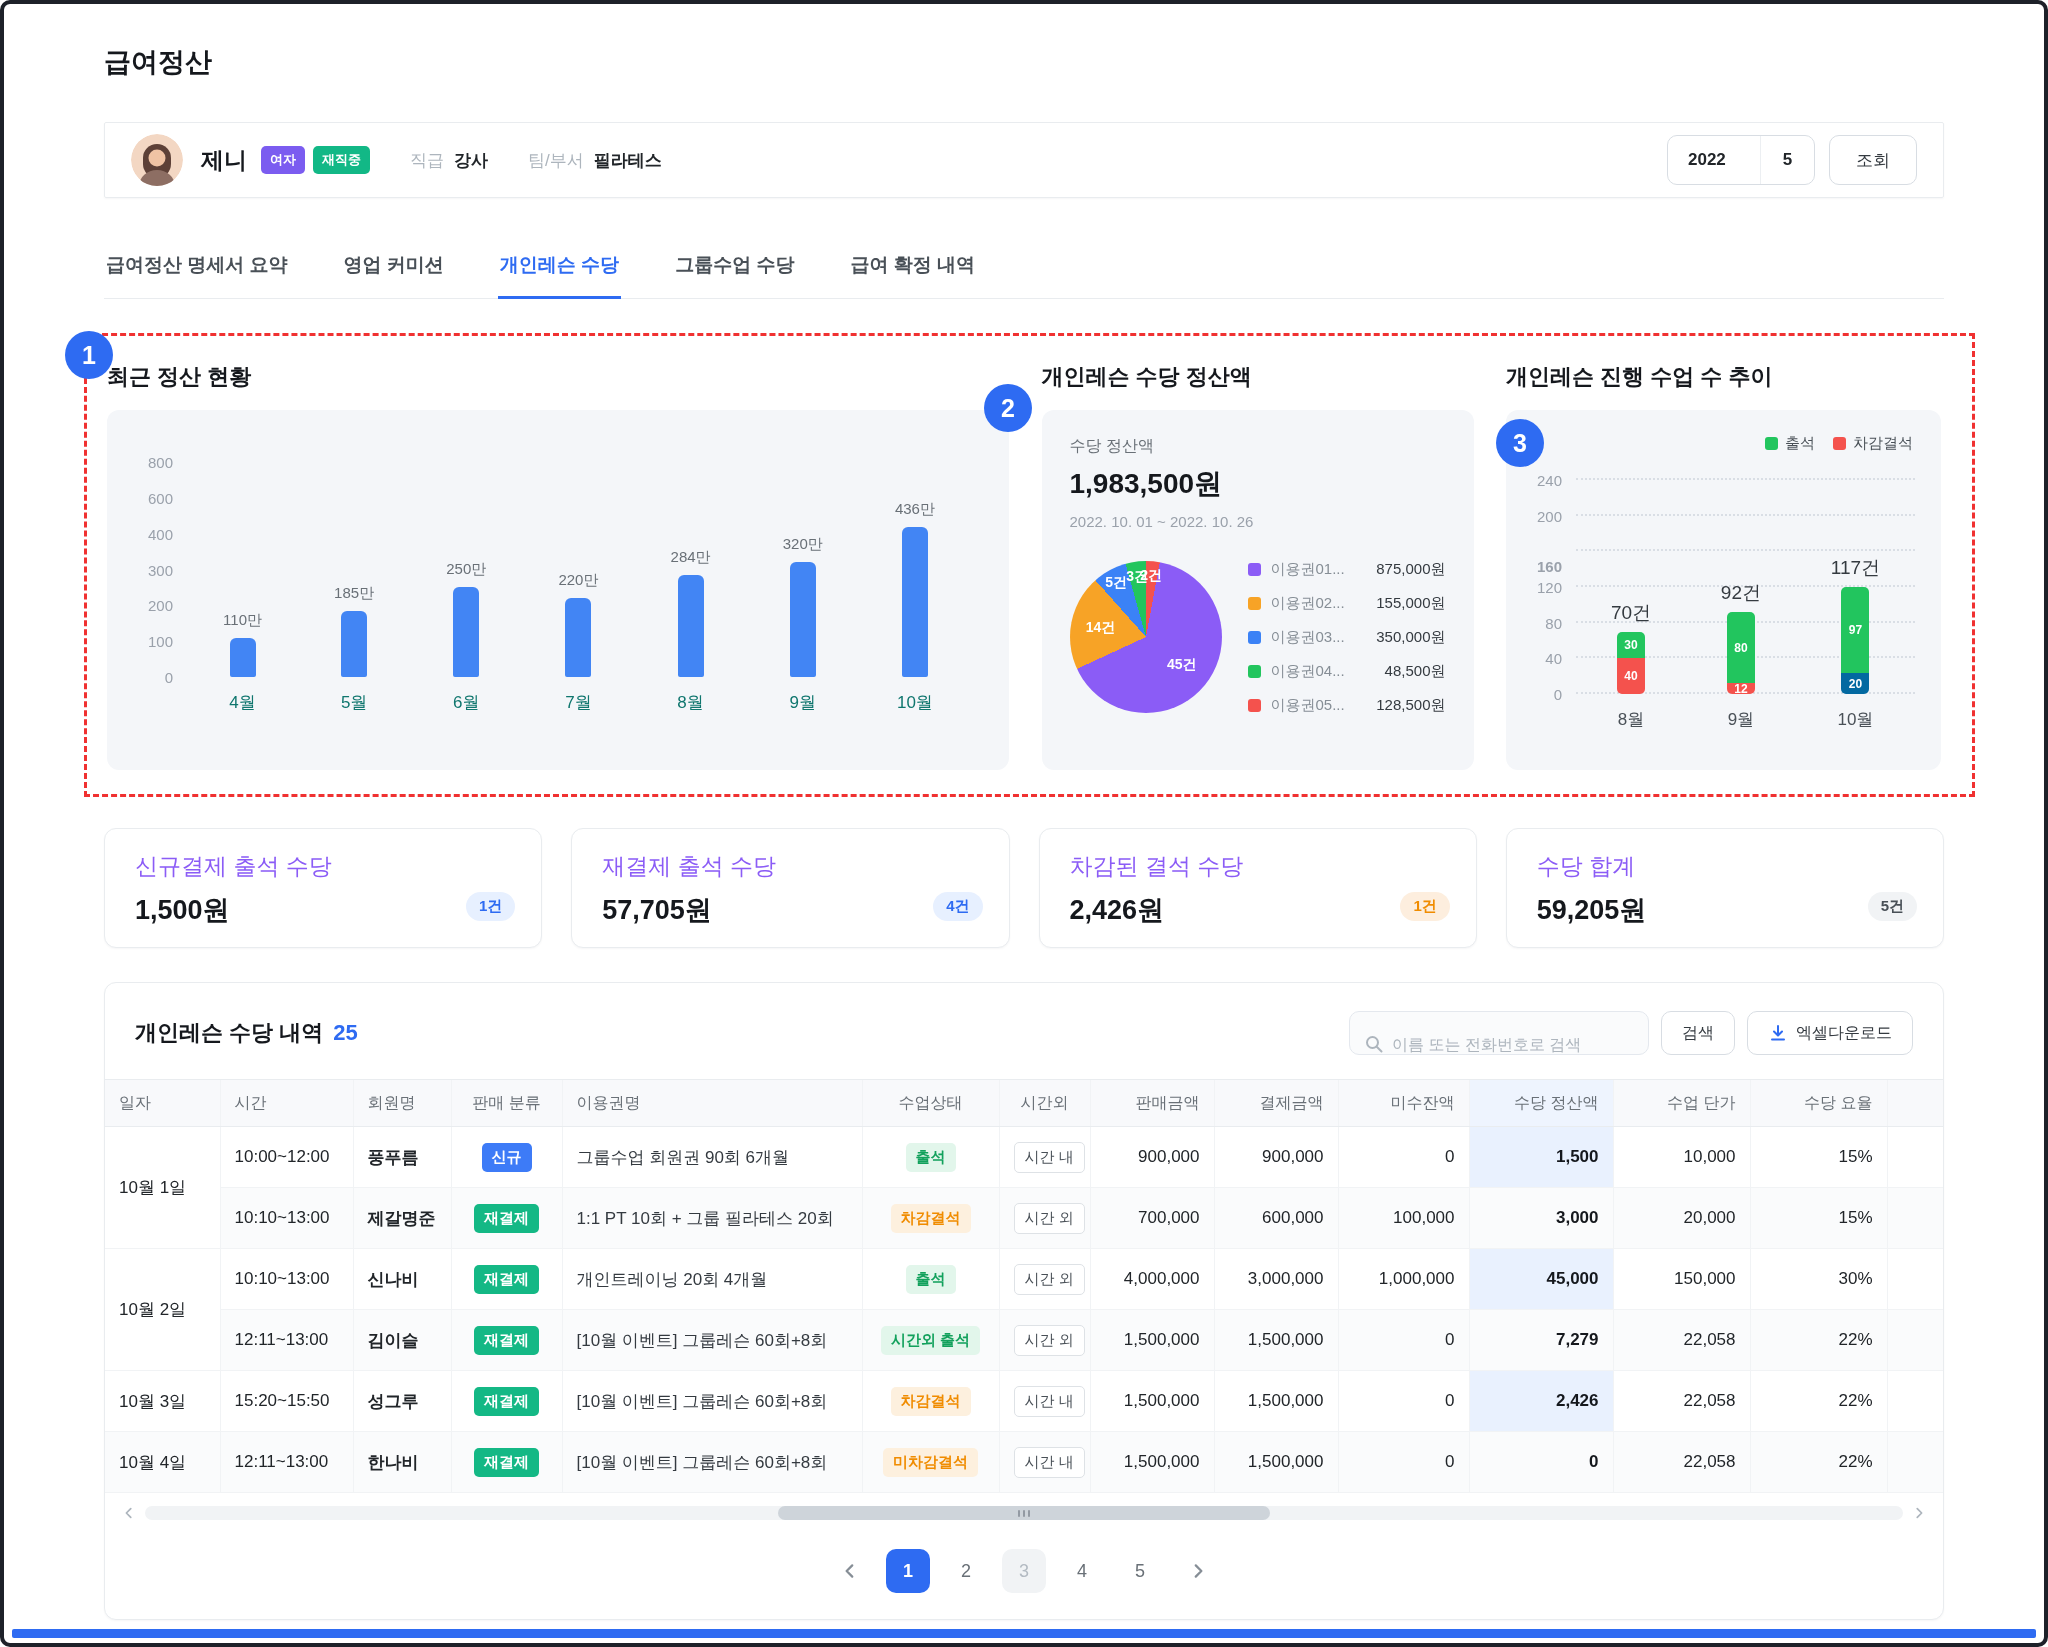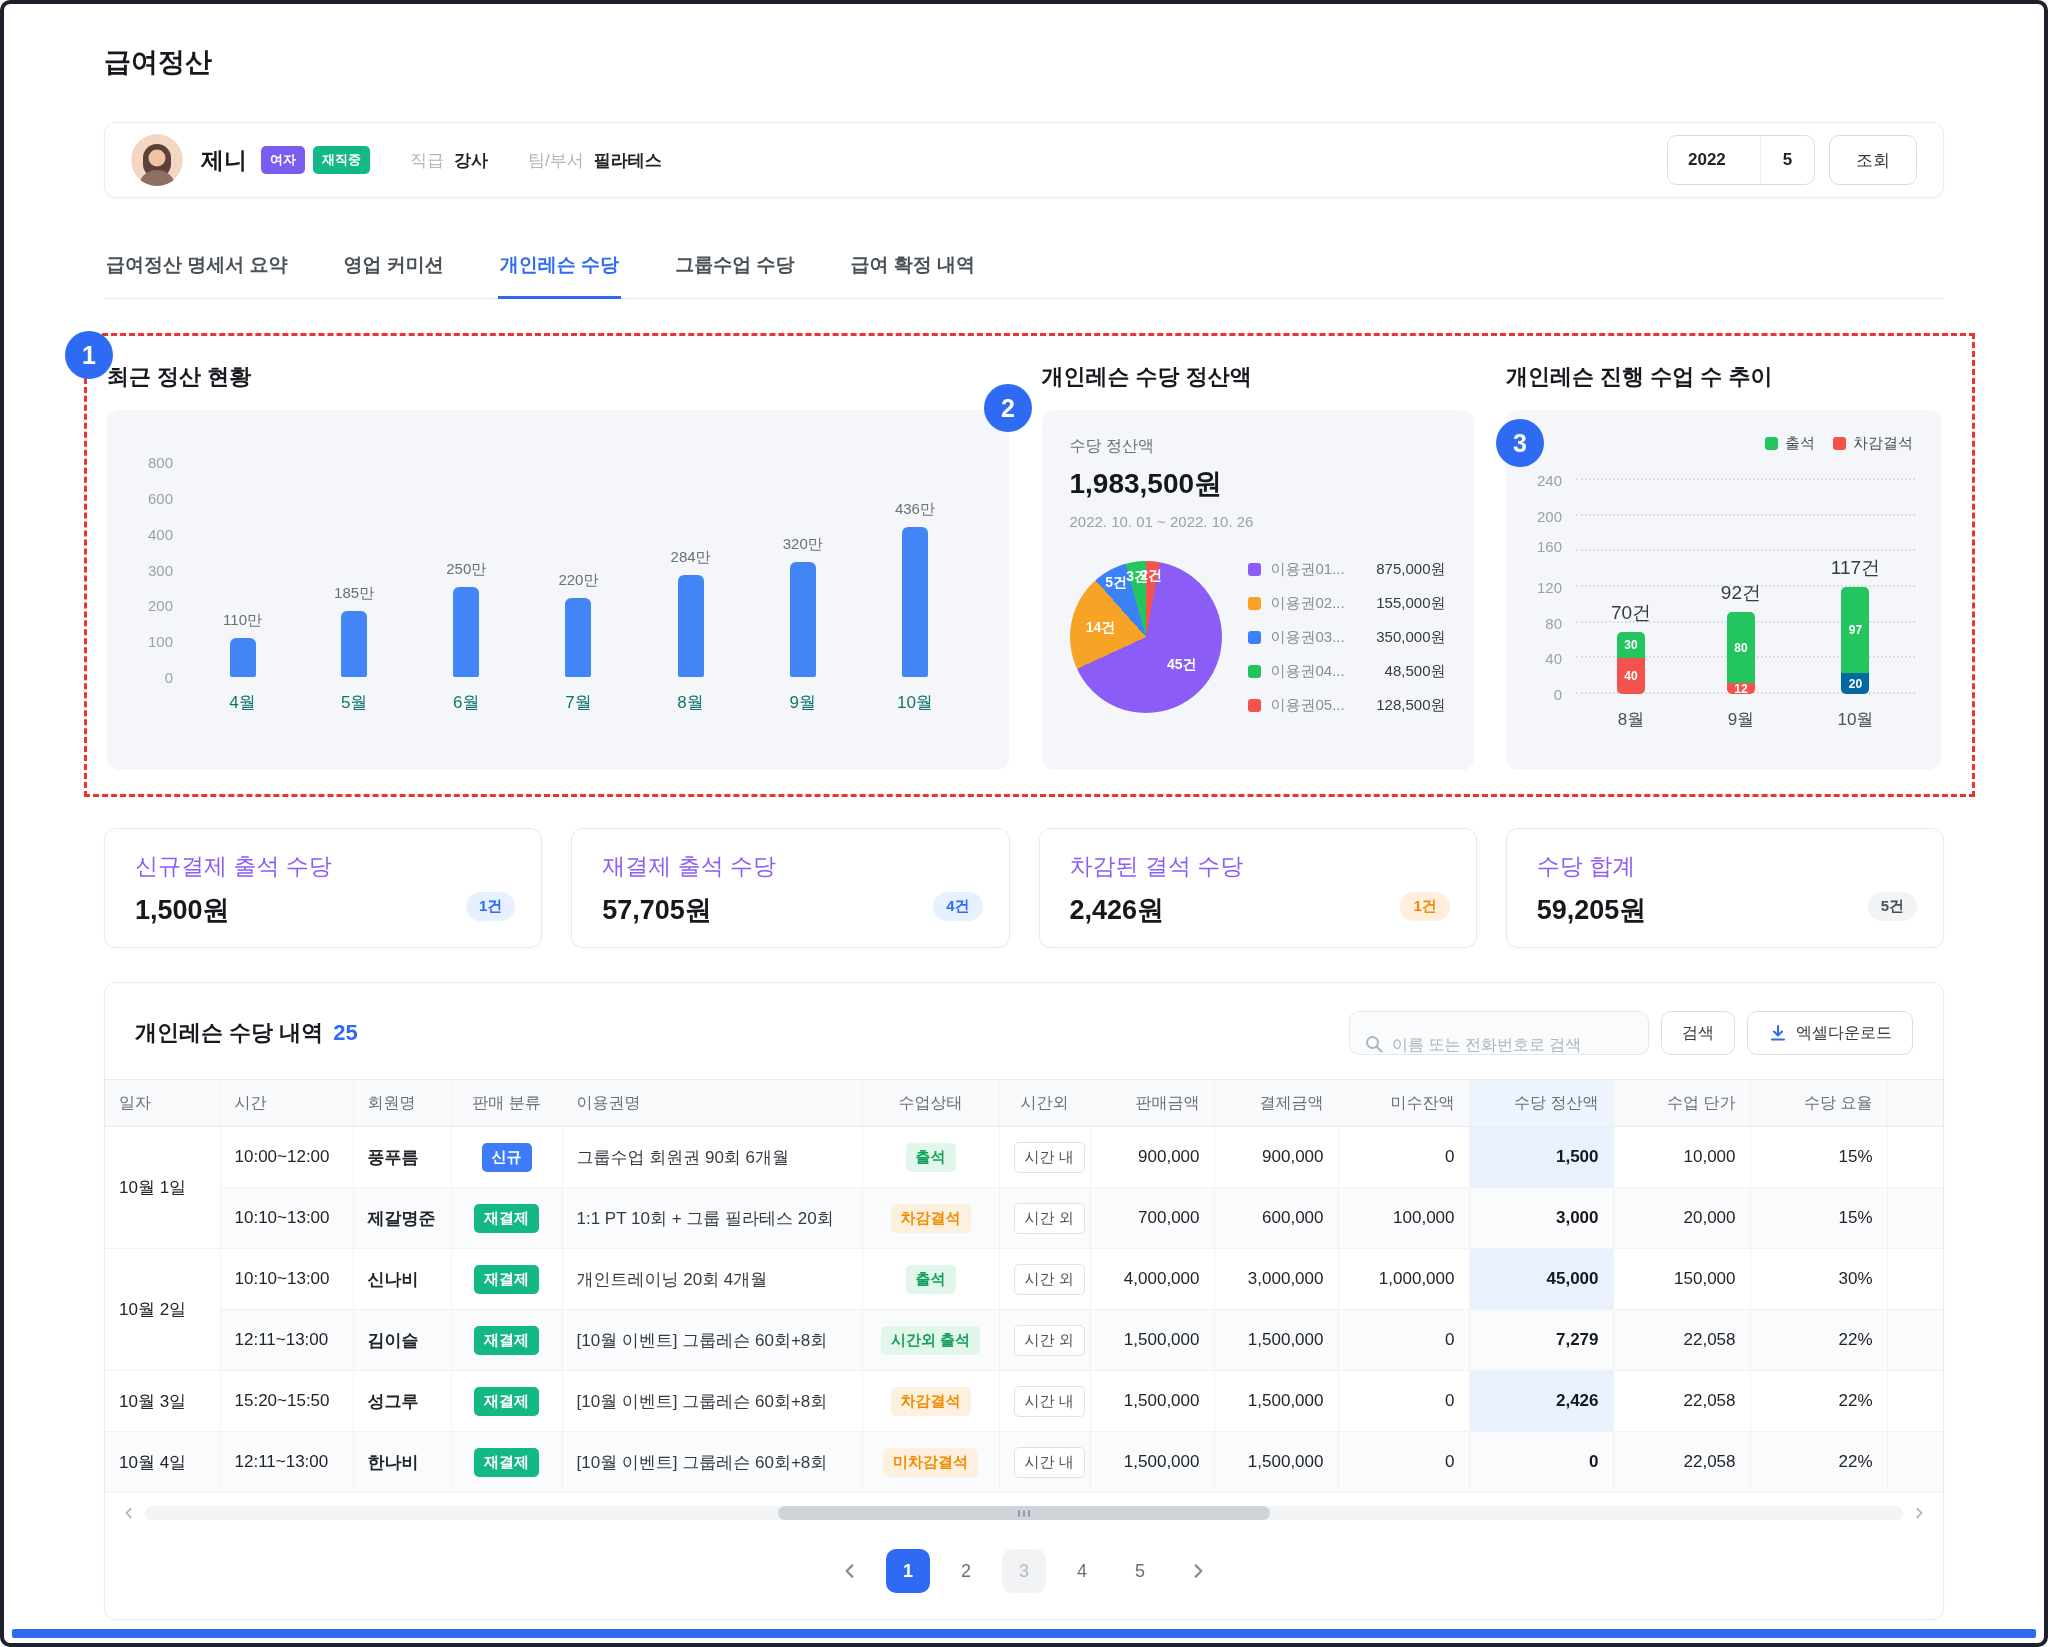--- a/index.html
+++ b/index.html
@@ -5,21 +5,21 @@
   *{box-sizing:border-box;margin:0;padding:0}
   html,body{background:#fff}
   body{width:2048px;height:1647px;position:relative;overflow:hidden;
        border:4px solid #1d2129;border-radius:10px;
        font-family:"Liberation Sans","DejaVu Sans",sans-serif;color:#212529}
 
   .page-title{padding:40px 0 0 100px;font-size:27px;font-weight:700;color:#15181d}
 
   
   .profile-card{display:flex;align-items:center;margin:42px 100px 0;height:76px;
-    border:1px solid #e9ecef;border-radius:12px;padding:18px 26px;box-shadow:0 1px 2px rgba(16,24,40,.04)}
+    border:1px solid #e9ecef;border-radius:2px;padding:18px 26px;box-shadow:0 1px 2px rgba(16,24,40,.04)}
   .avatar{width:52px;height:52px;border-radius:50%;overflow:hidden;flex-shrink:0}
   .profile-name{font-size:23px;font-weight:700;margin-left:18px;color:#15181d}
   .profile-badges{display:flex;gap:8px;margin-left:14px}
   .p-badge{font-size:13px;color:#fff;font-weight:700;padding:5px 9px;border-radius:5px}
   .kv{margin-left:40px;font-size:17px;display:flex;align-items:center}
   .kv .k{color:#adb5bd}
   .kv .v{margin-left:10px;font-weight:700;color:#212529}
   .profile-right{margin-left:auto;display:flex;align-items:center;gap:14px}
   .ym-select{width:148px;height:50px;border:1px solid #d8dde3;border-radius:10px;display:flex;align-items:stretch;overflow:hidden;background:#fff;cursor:pointer}
   .ym-select .ym-y{flex:1.35;display:flex;align-items:center;padding-left:20px;font-size:17px;font-weight:600}
@@ -298,21 +298,21 @@
               <span class="pl-sq" style="background: rgb(244, 82, 77);"></span>
               <span>차감결석</span>
             </div>
           </div>
         <div class="s-chart">
           <div class="s-yaxis" id="c3-yaxis">
               <div class="ytick" style="bottom: 0px;">0</div>
               <div class="ytick" style="bottom: 35.6667px;">40</div>
               <div class="ytick" style="bottom: 71.3333px;">80</div>
               <div class="ytick" style="bottom: 107px;">120</div>
-              <div class="ytick" style="bottom: 148px;">160</div>
+              <div class="ytick" style="bottom: 128px; font-weight: bold;">160</div>
               <div class="ytick" style="bottom: 178.333px;">200</div>
               <div class="ytick" style="bottom: 214px;">240</div>
             </div>
           <div class="s-plot" id="c3-plot">
               <div class="gridline" style="bottom: 0px;"></div>
               <div class="gridline" style="bottom: 35.6667px;"></div>
               <div class="gridline" style="bottom: 71.3333px;"></div>
               <div class="gridline" style="bottom: 107px;"></div>
               <div class="gridline" style="bottom: 142.667px;"></div>
               <div class="gridline" style="bottom: 178.333px;"></div>

